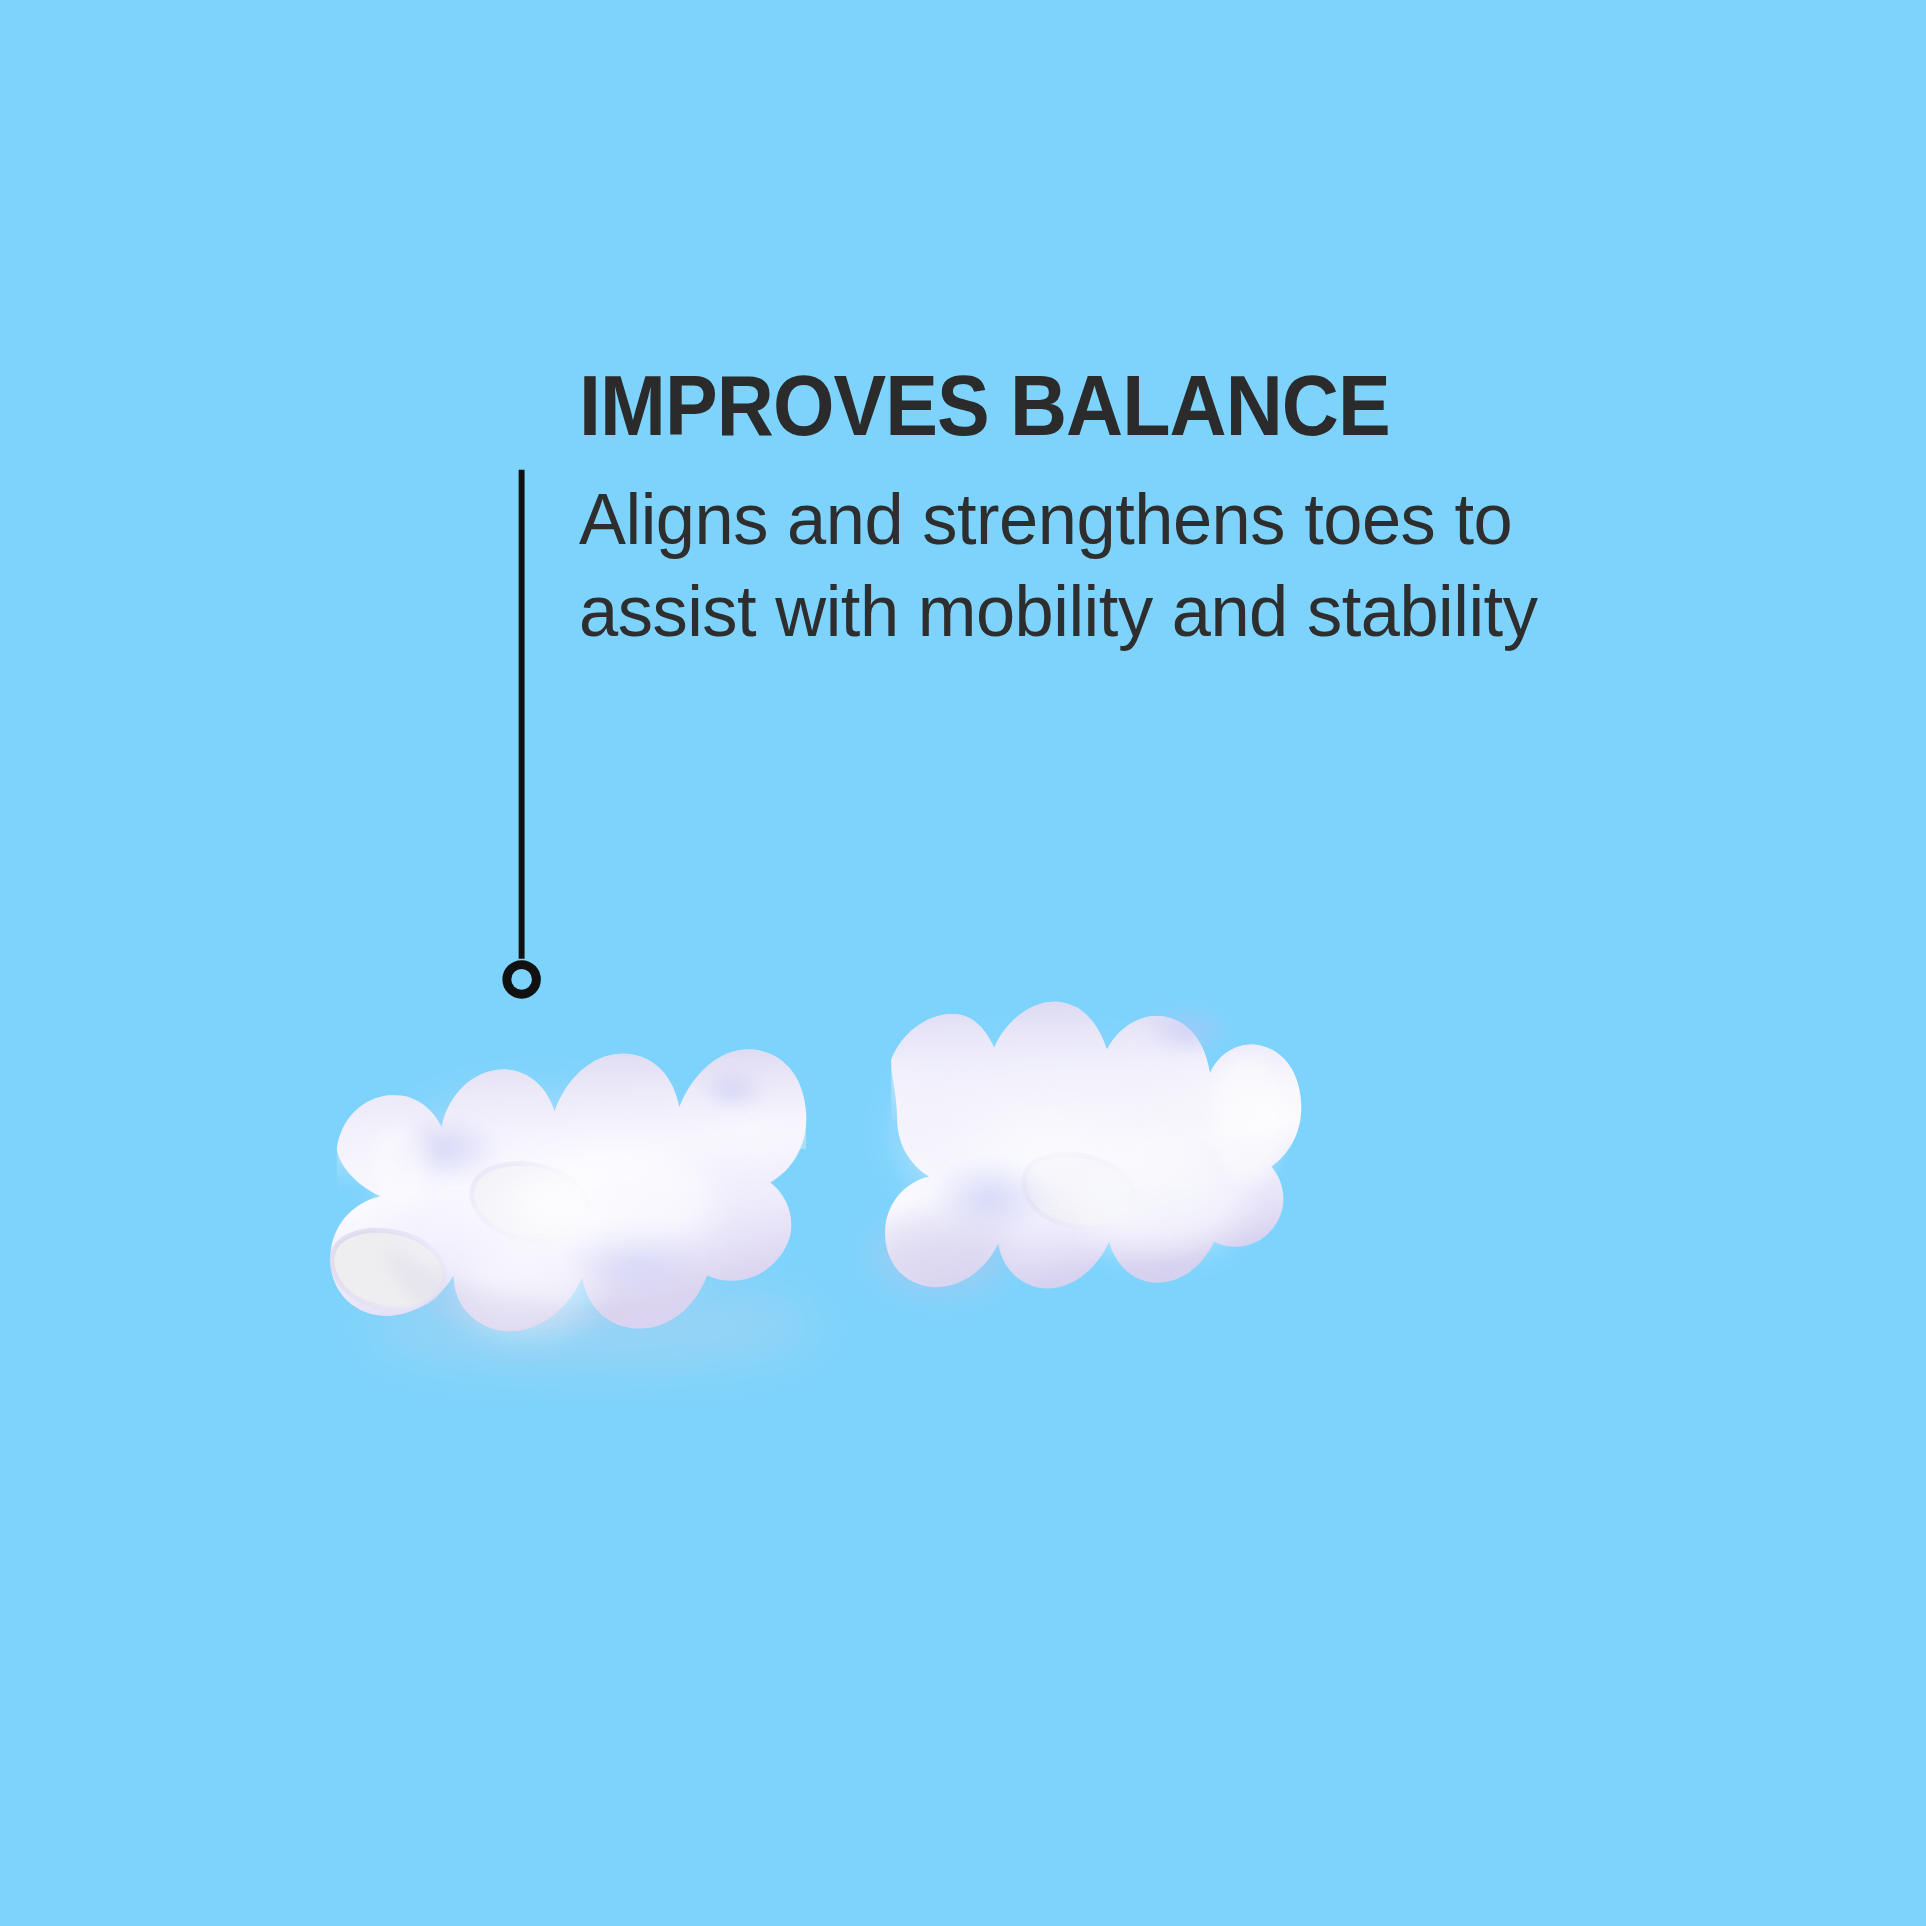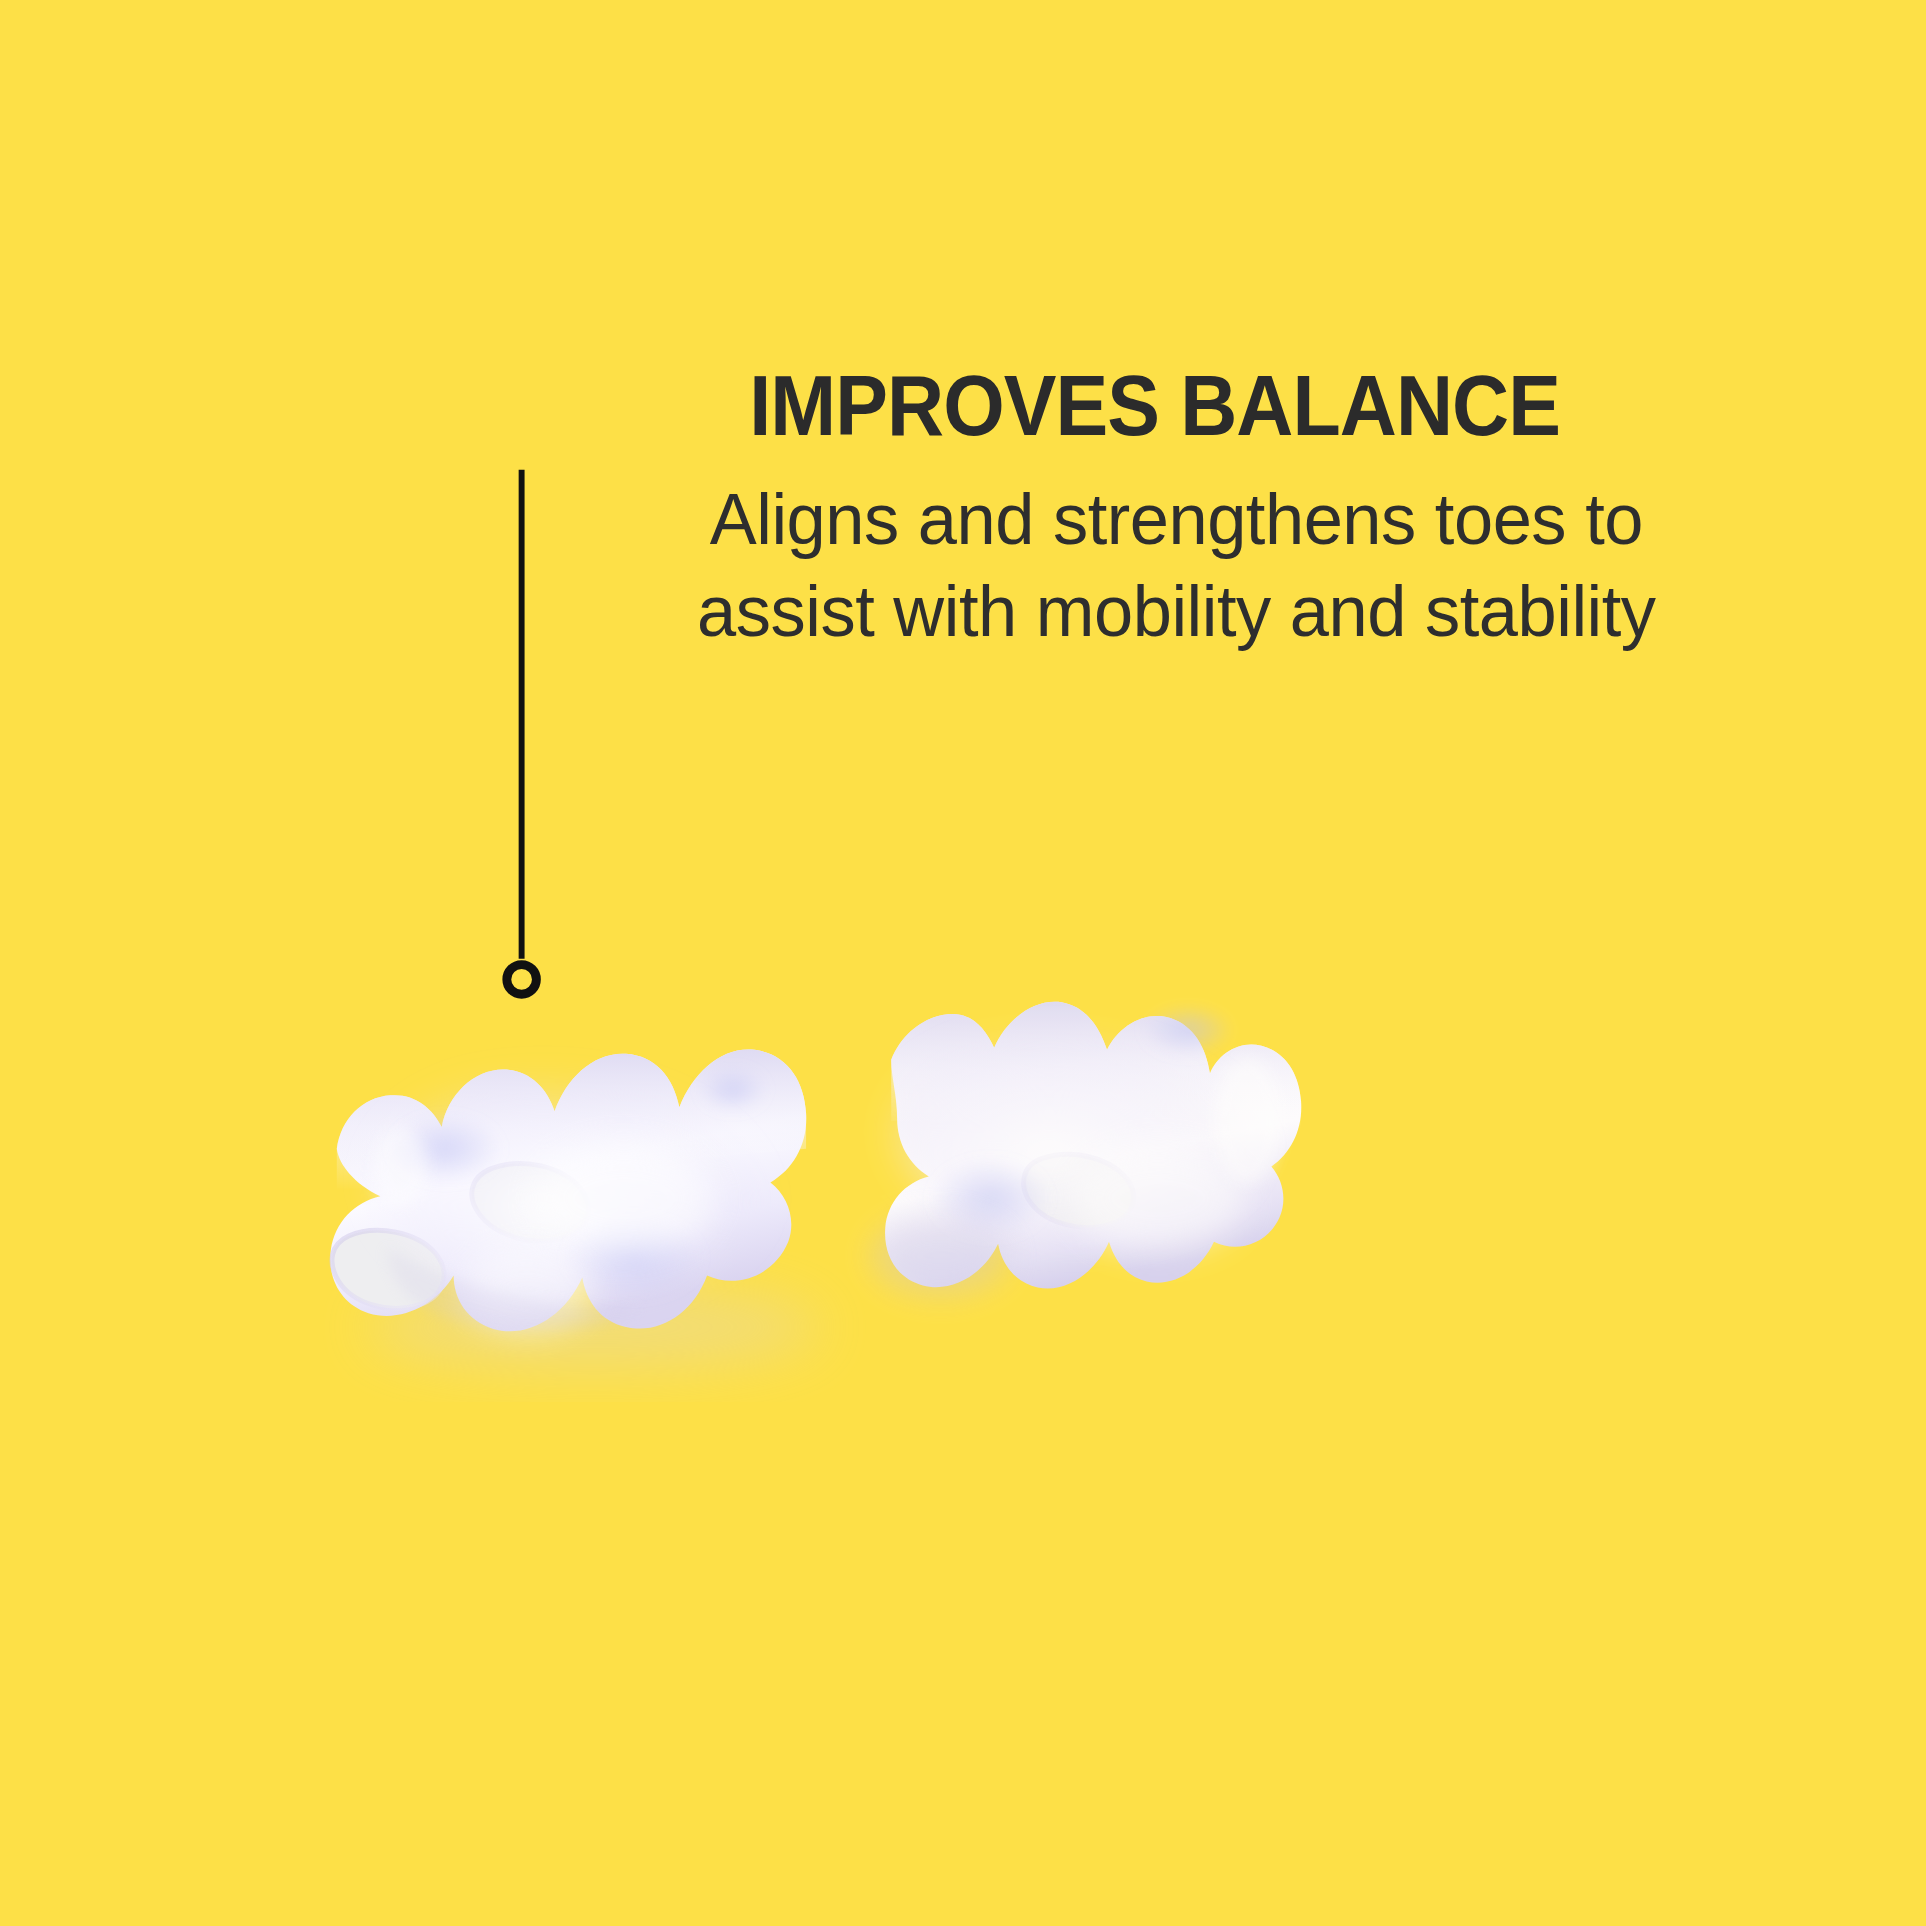--- a/index.html
+++ b/index.html
@@ -11,22 +11,21 @@
     height: 1927px;
     background: #ECEDEF;
     font-family: "Liberation Sans", sans-serif;
     overflow: hidden;
     position: relative;
   }
 
   #stage {
     position: absolute;
     inset: 0;
-    background: #fde047;
-    text-align: center;
+    background: #7dd3fc;
   }
 
   
   .text-block {
     position: absolute;
     left: 579px;
     top: 364px;
     width: 1238px;
   }
 

